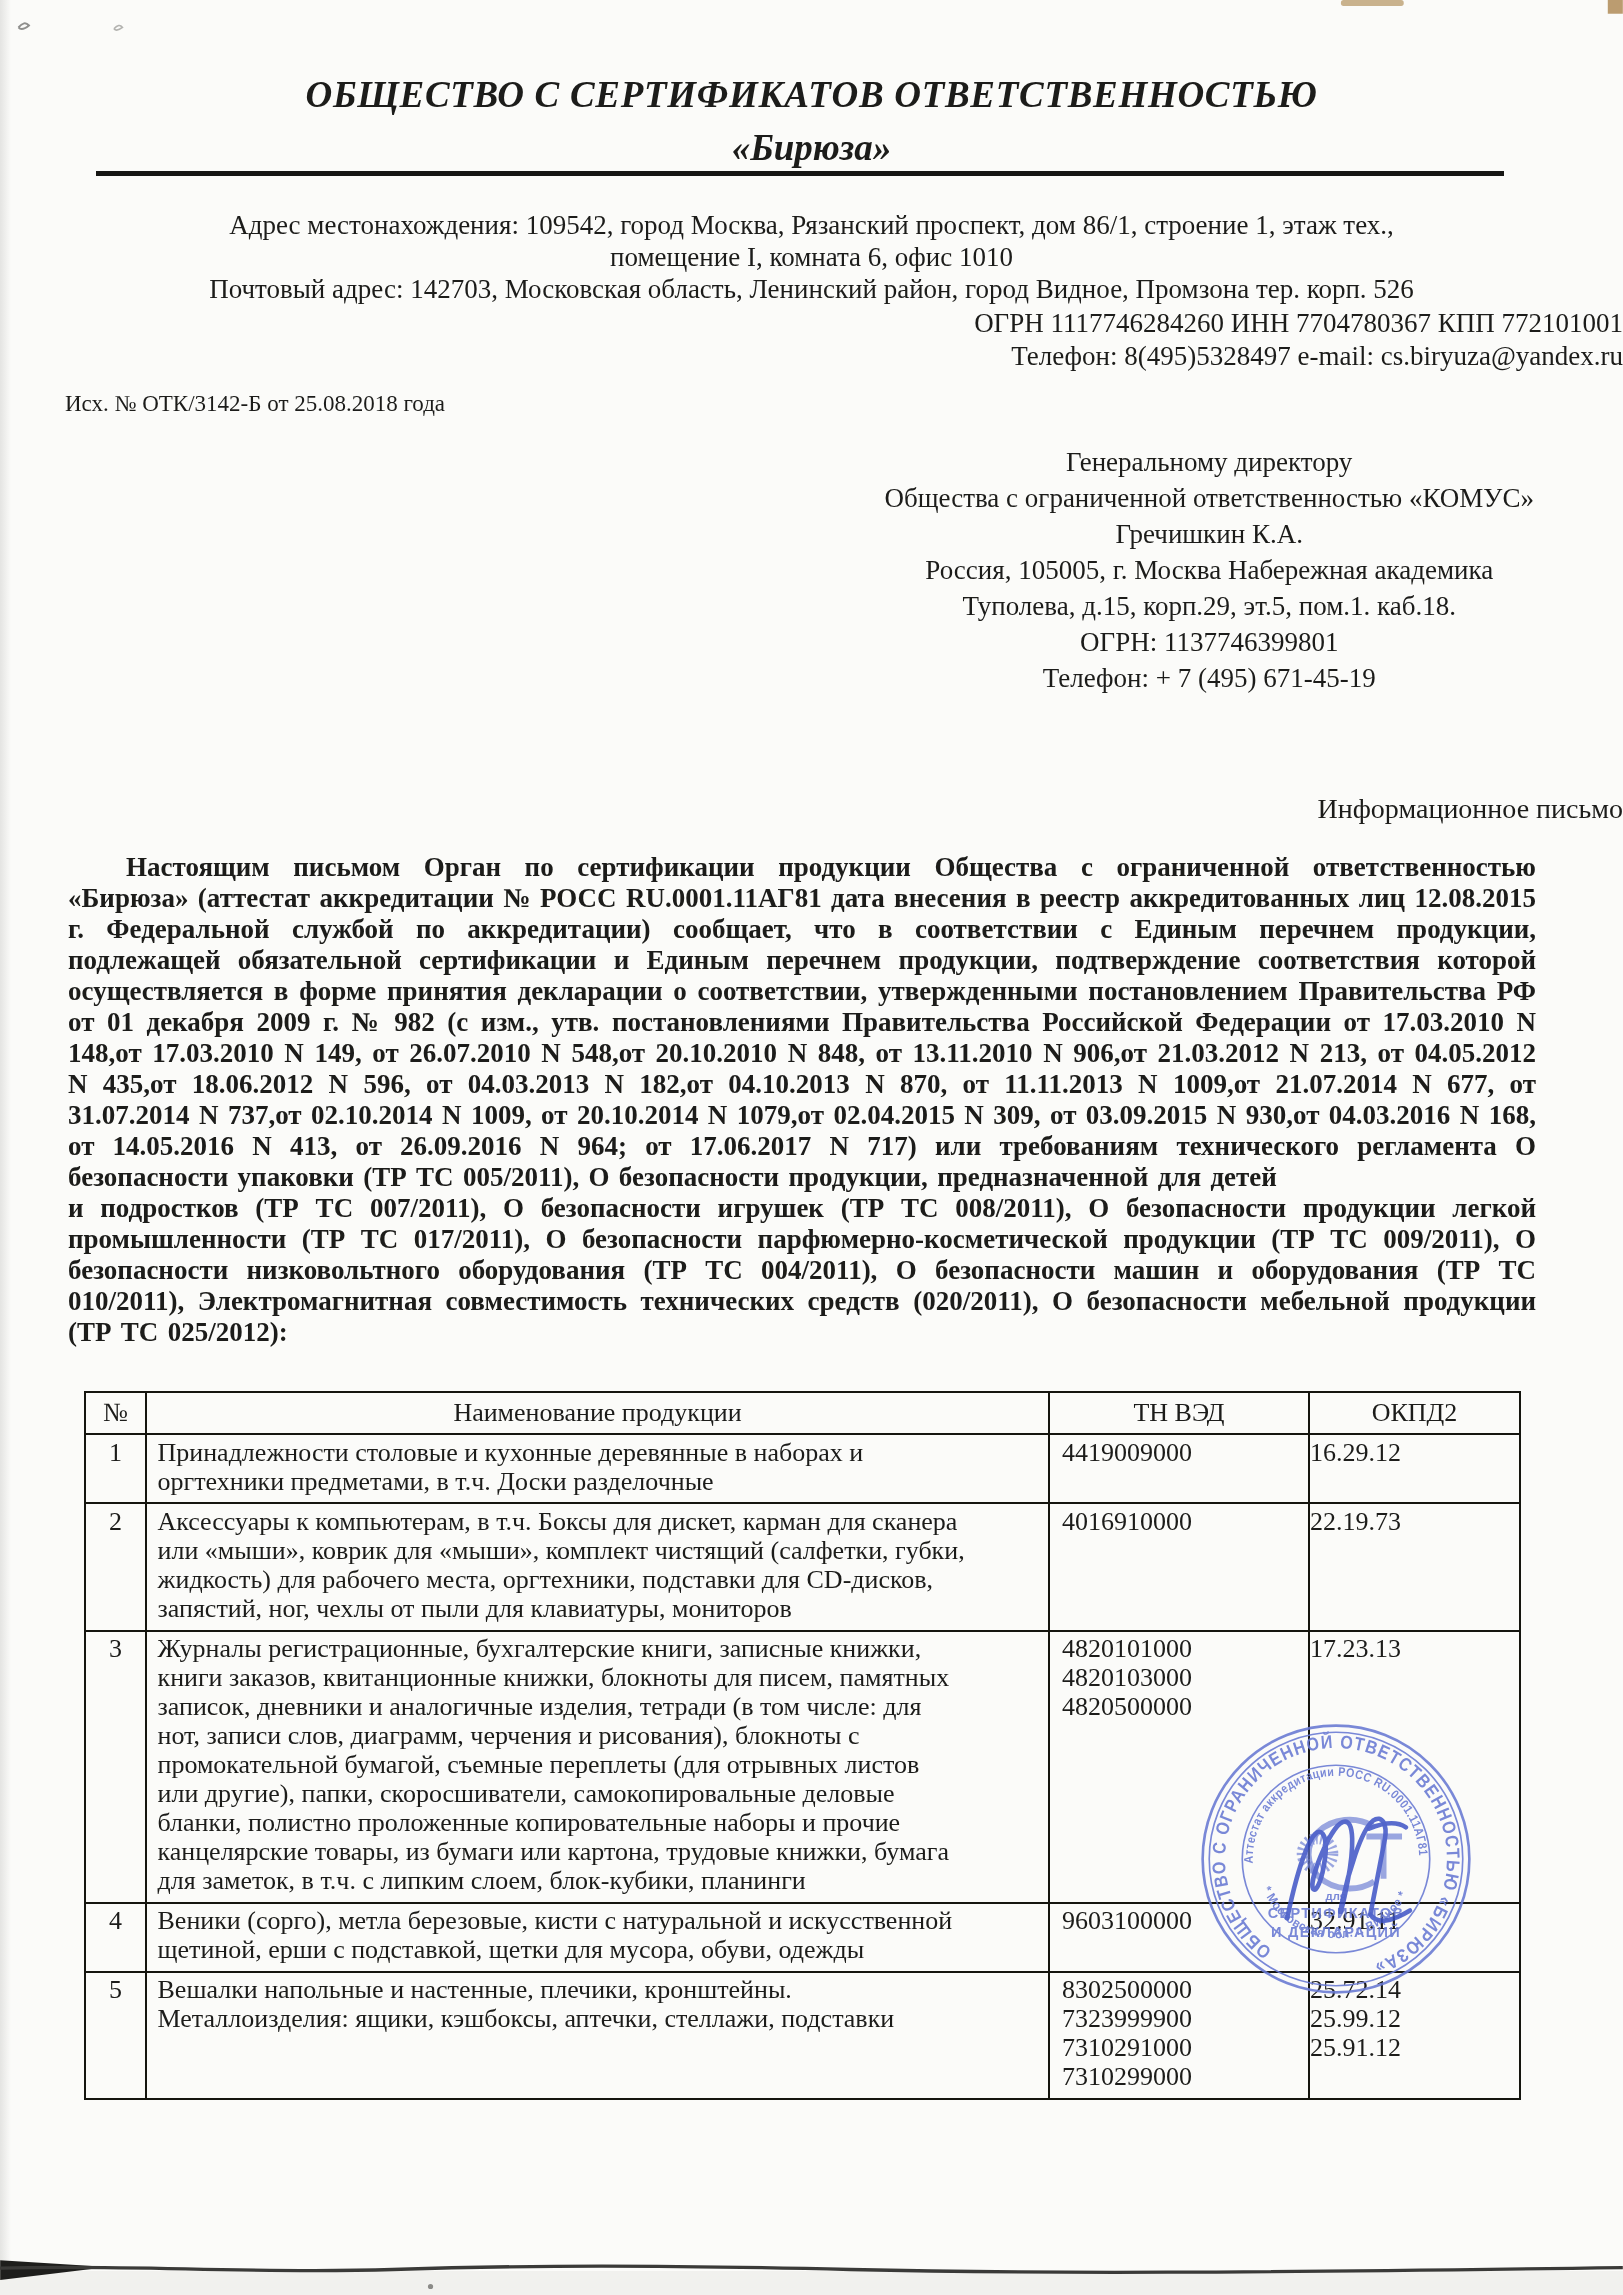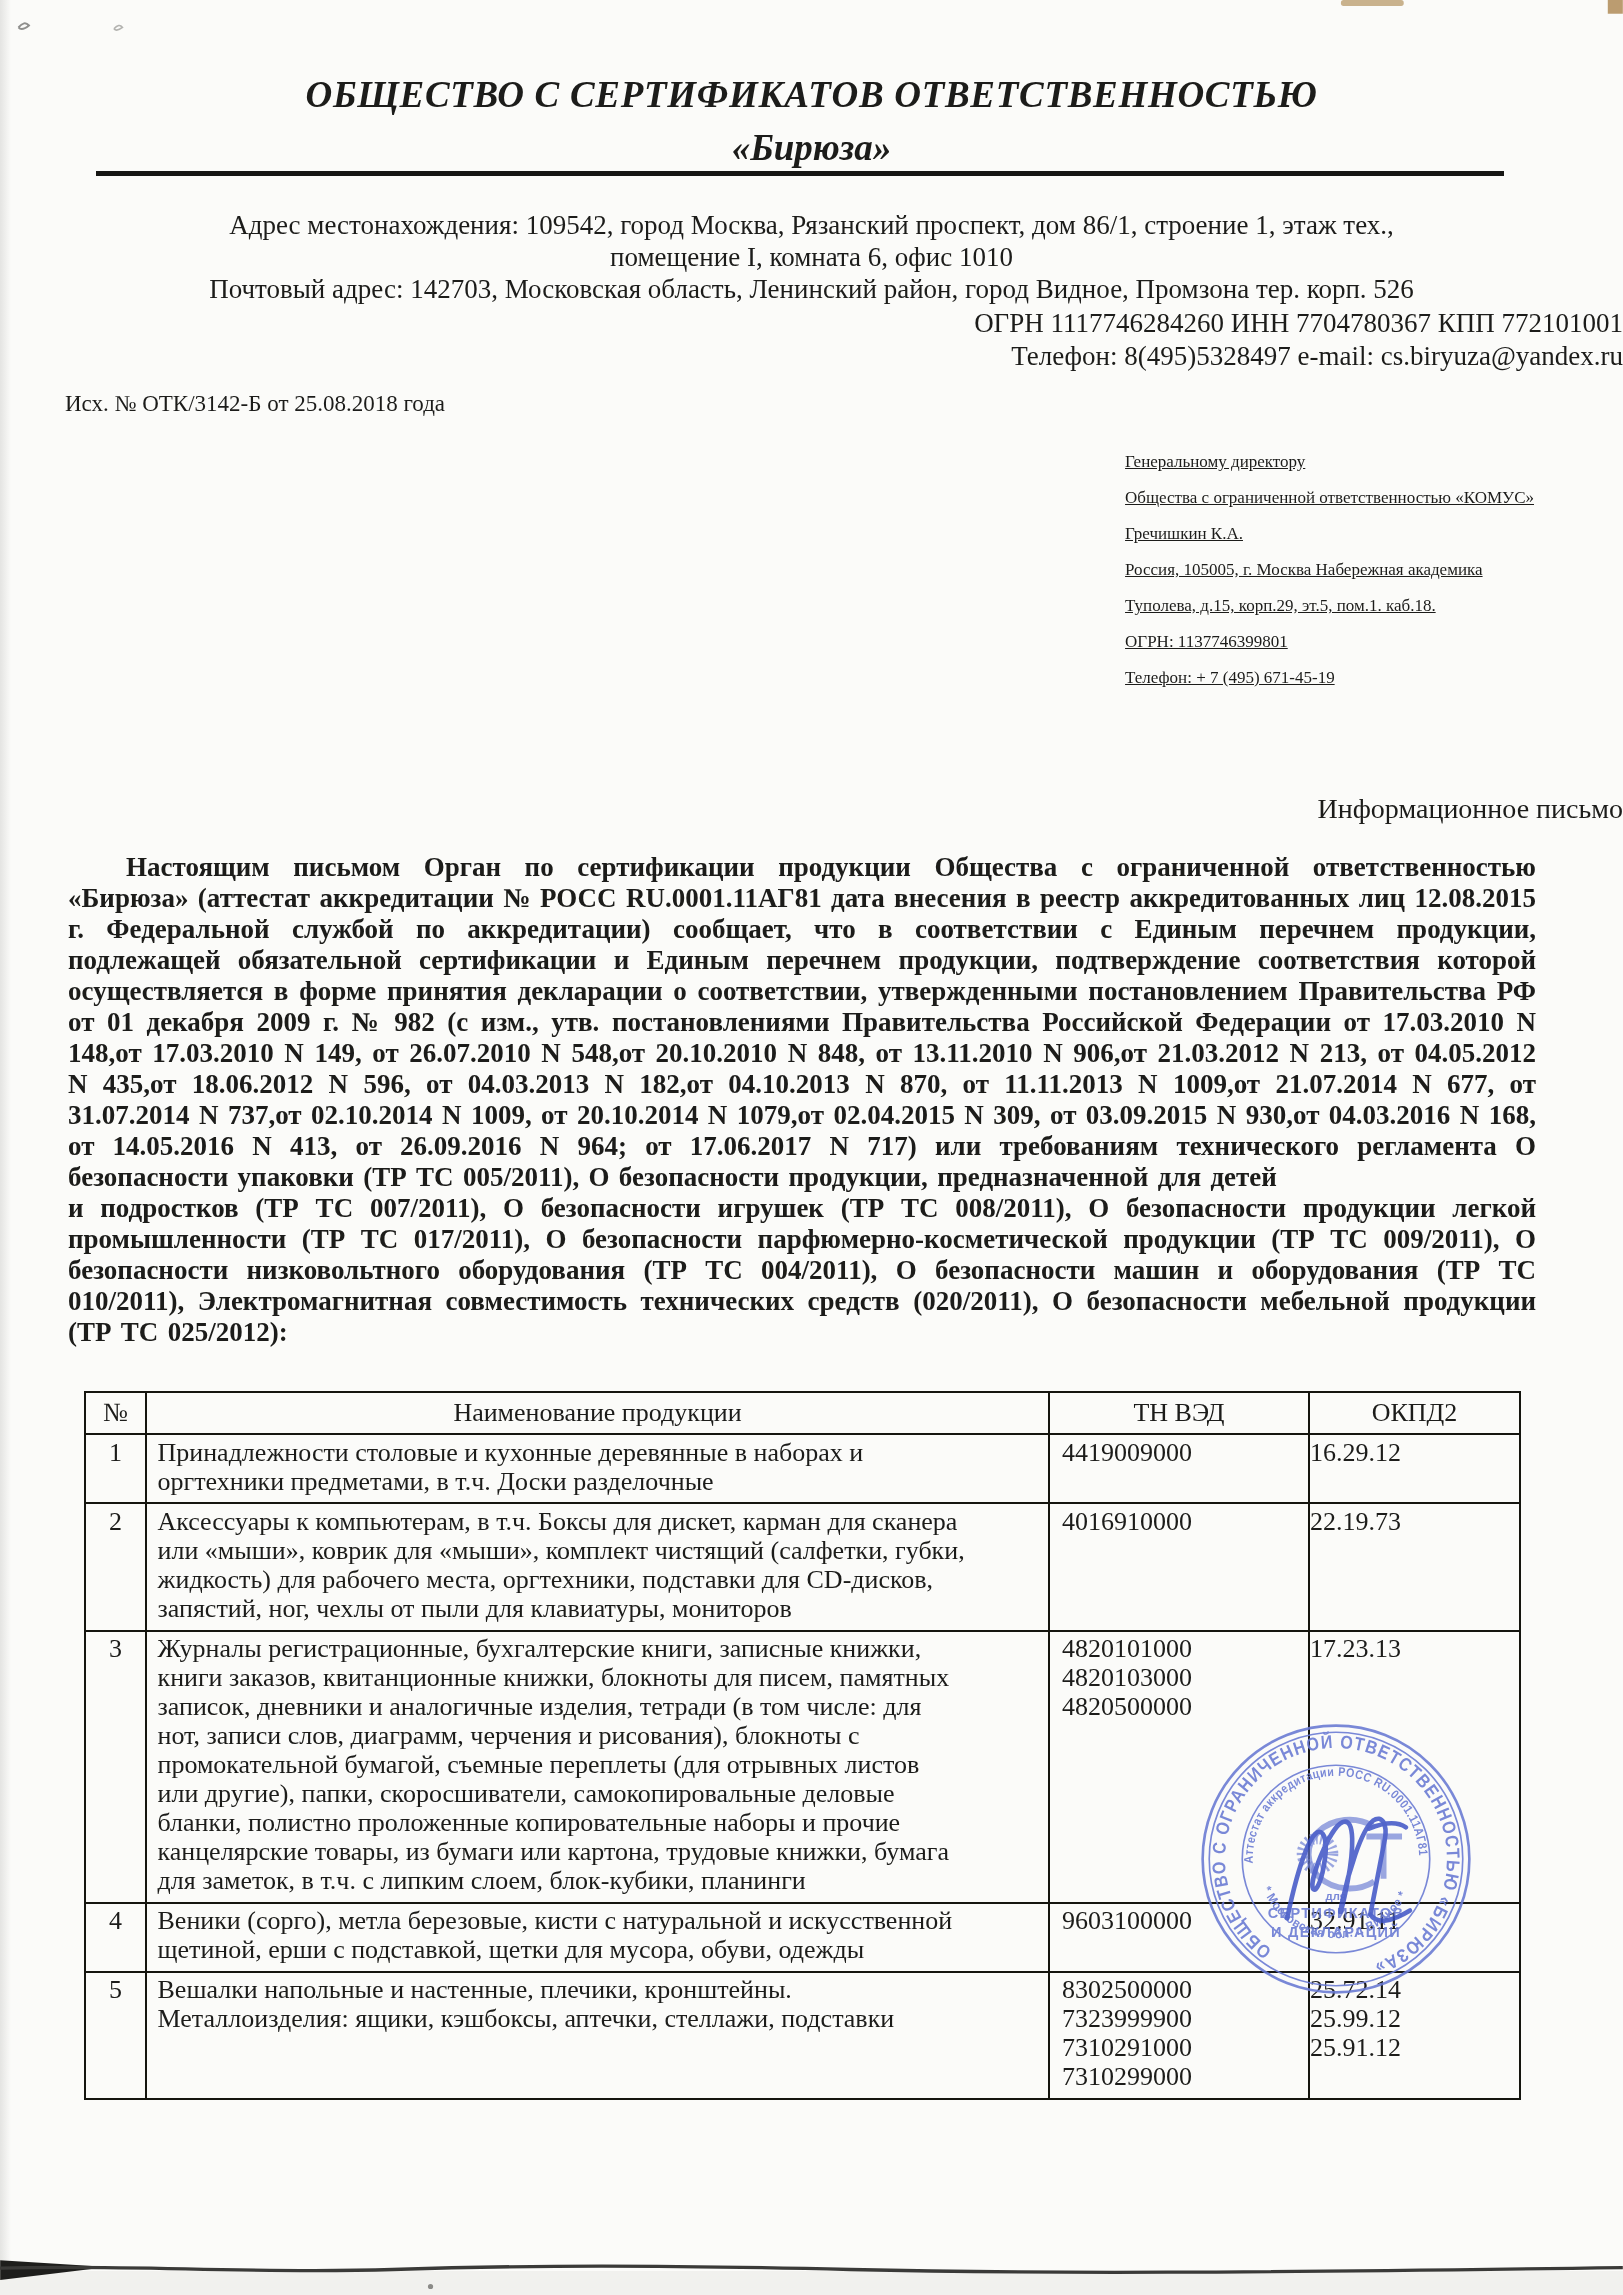--- a/index.html
+++ b/index.html
@@ -21,22 +21,22 @@
   .company-name{top:73px;left:0;width:100%;text-align:center;
     font-size:37px;font-weight:bold;font-style:italic;letter-spacing:0.7px;}
   .brand-name{top:126px;left:0;width:100%;text-align:center;
     font-size:37px;font-weight:bold;font-style:italic;}
   .header-rule{top:171px;left:96px;width:1408px;height:5.2px;background:#161614;}
   .address-block{top:186px;left:0;width:100%;text-align:center;
     font-size:27px;line-height:32px;white-space:pre-line;margin-top:23px;}
   .ogrn-block{top:307px;left:0;width:100%;text-align:right;
     font-size:27px;line-height:33px;white-space:pre-line;}
   .ref-line{top:391px;left:65px;font-size:23px;}
-  .recipient-block{top:444px;right:89px;text-align:left;
-    font-size:17px;line-height:36px;white-space:pre-line;text-decoration:underline;}
+  .recipient-block{top:444px;right:89px;text-align:center;
+    font-size:27px;line-height:36px;white-space:pre-line;}
   .letter-title{top:793px;left:0;width:100%;text-align:right;font-size:28px;}
   
   .letter-body{top:852px;left:68px;width:1468px;
     font-size:27px;line-height:31px;text-align:justify;word-spacing:2.6px;}
   .letter-body p{margin:0;font-weight:bold;}
   .letter-body p.indent{text-indent:58px;}
   
   .products-table{top:1391px;left:84px;width:1435px;
     border-collapse:collapse;table-layout:fixed;font-size:26px;}
   .products-table th,.products-table td{border:2px solid var(--line);}

